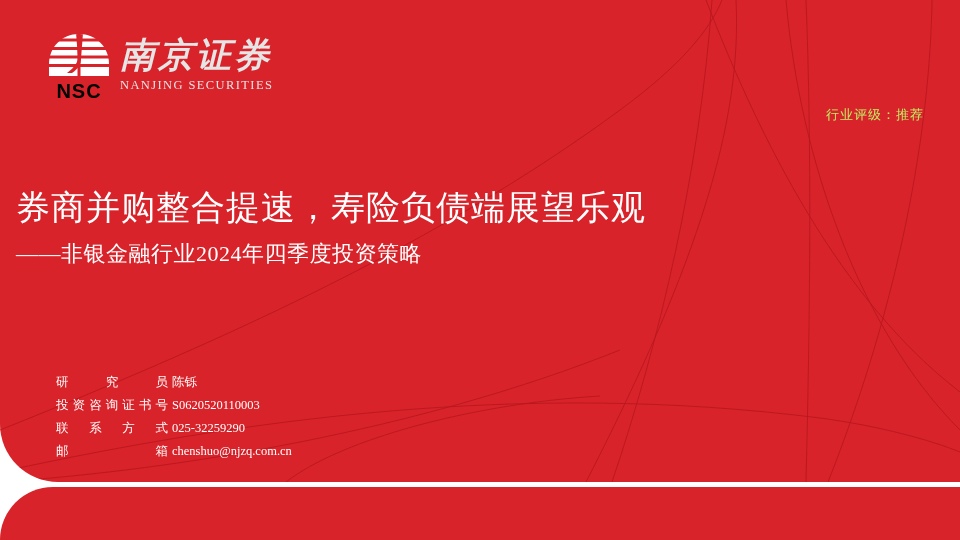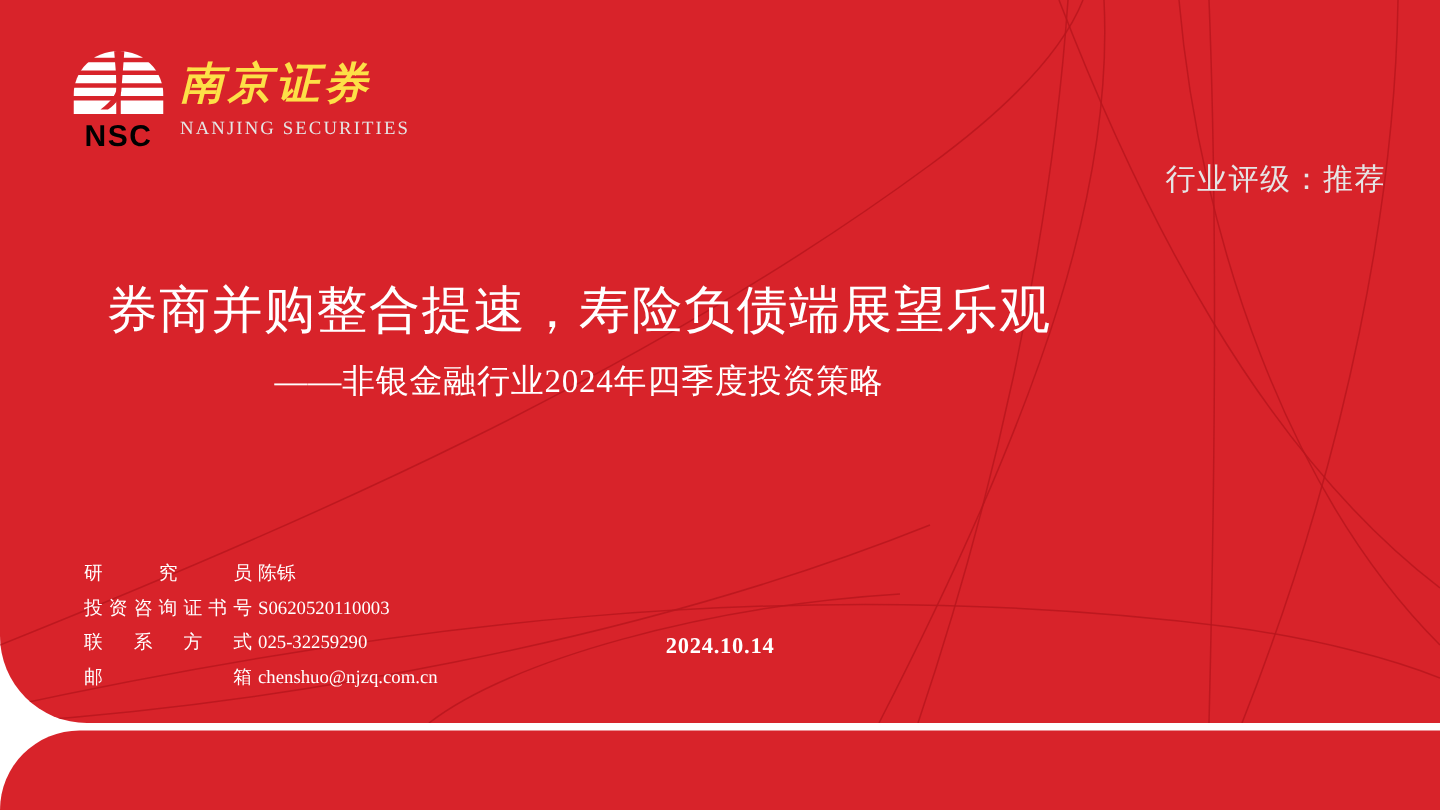--- a/index.html
+++ b/index.html
@@ -77,57 +77,57 @@
     font-family: "Liberation Sans", sans-serif;
     font-weight: bold;
     font-size: 20px;
     letter-spacing: 1px;
     line-height: 20px;
   }
   .logo-words {
     padding-top: 2px;
   }
   .logo-cn {
-    color: #fde047;
+    color: #e5e5e5;
     font-family: "Liberation Serif", "DejaVu Serif", serif;
     font-weight: bold;
-    font-size: 29px;
+    font-size: 35px;
     letter-spacing: 3px;
     line-height: 42px;
     font-style: italic;
     white-space: nowrap;
   }
   .logo-en {
     color: #e5e5e5;
     font-family: "Liberation Serif", "DejaVu Serif", serif;
     font-size: 12.5px;
     letter-spacing: 1.4px;
     line-height: 16px;
     white-space: nowrap;
   }
 
   
   .rating {
     position: absolute;
     right: 36px;
     top: 106px;
-    color: #e5e5e5;
+    color: #bef264;
     font-family: "Liberation Sans", sans-serif;
-    font-size: 20px;
+    font-size: 13px;
     letter-spacing: 1px;
     white-space: nowrap;
   }
 
   
   .title-wrap {
     position: absolute;
-    left: 0;
+    left: 16px;
     top: 186px;
     width: 772px;
-    text-align: center;
+    text-align: left;
   }
   .title-main {
     color: #ffffff;
     font-family: "Liberation Serif", "DejaVu Serif", serif;
     font-size: 34px;
     line-height: 44px;
     letter-spacing: 1px;
     white-space: nowrap;
   }
   .title-sub {
@@ -280,19 +280,18 @@
         </div>
         <div class="meta-row">
           <div class="meta-label">
             <span>邮</span>
             <span>箱</span>
           </div>
           <div class="meta-value">chenshuo@njzq.com.cn</div>
         </div>
       </div>
 
-    <div class="date">2024.10.14</div>
 
   </div>
 
   <div class="bottom-band"></div>
 
 </div>
 
 </body></html>

